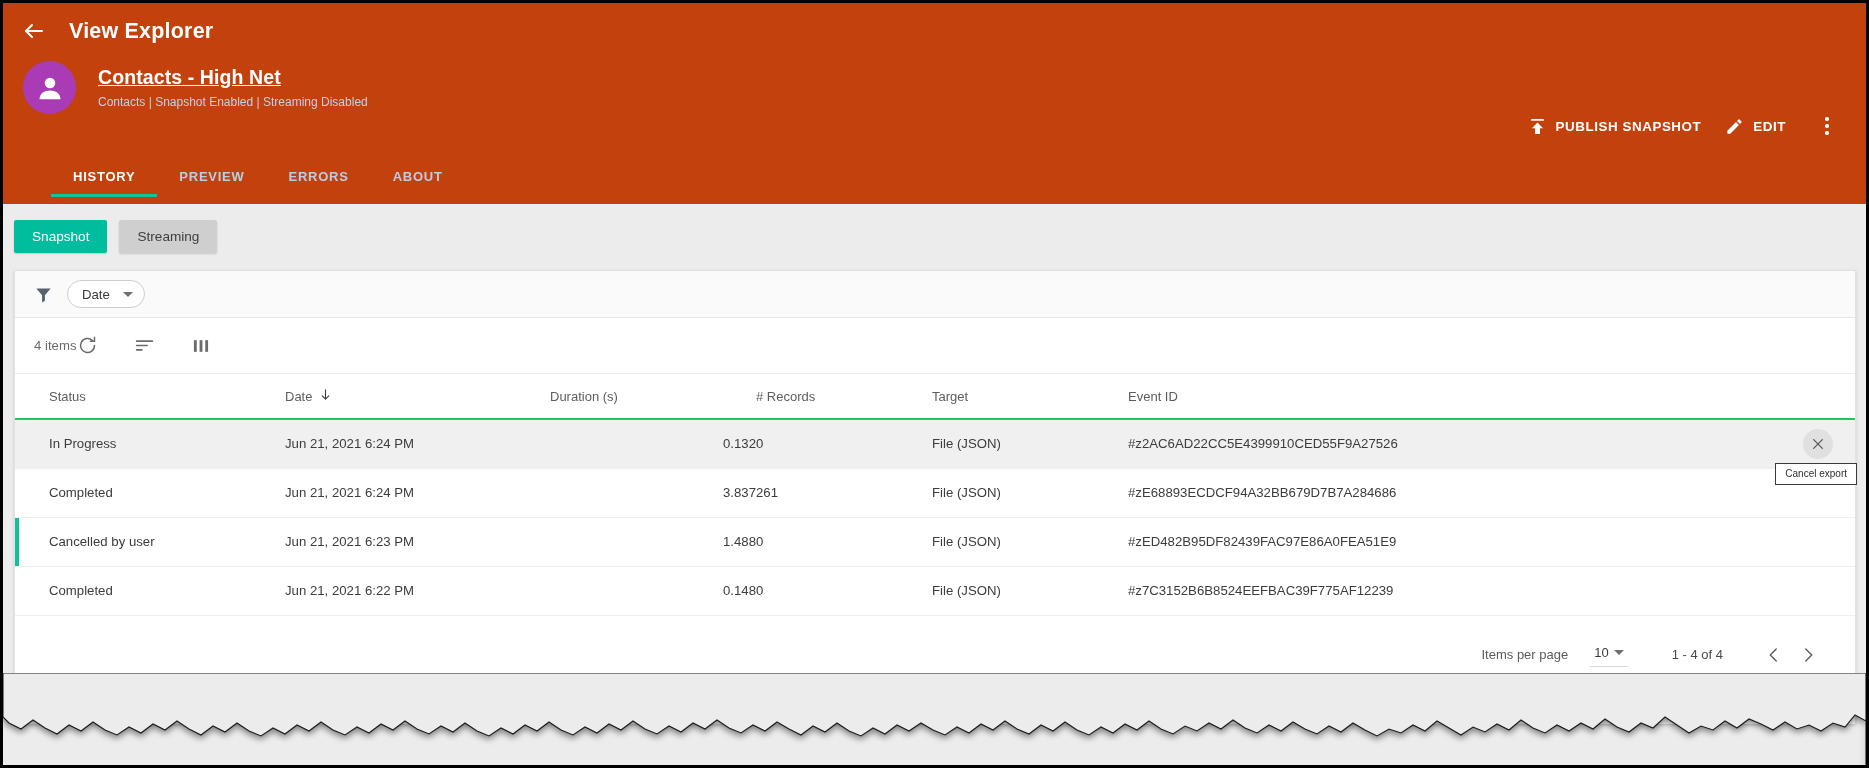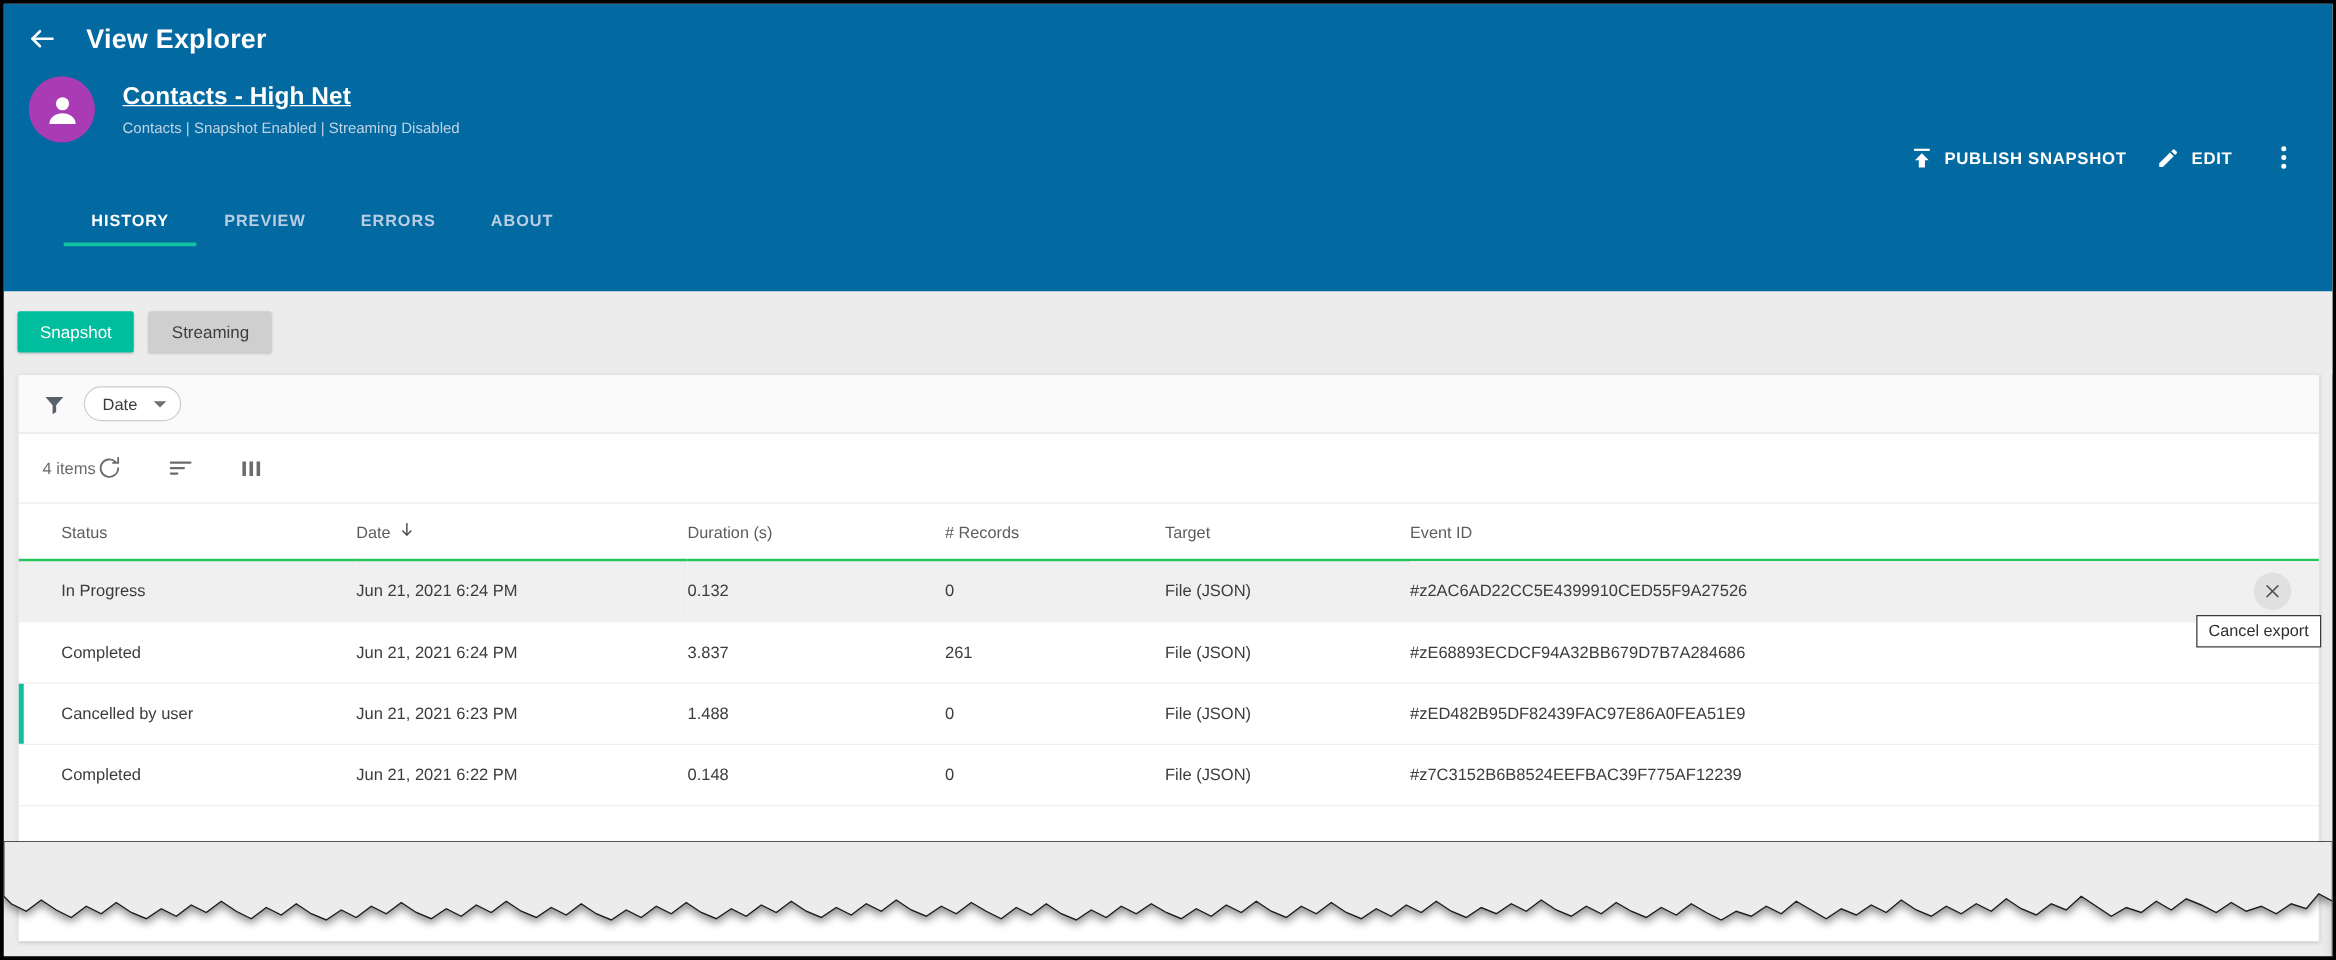--- a/index.html
+++ b/index.html
@@ -18,22 +18,22 @@
     width: 1869px;
     height: 768px;
     background: #ececec;
     border: 3px solid #000000;
     overflow: hidden;
   }
 
   
   .app-header {
     position: relative;
-    height: 230px;
-    background: #0369a1;
+    height: 201px;
+    background: #c2410c;
     padding: 0;
   }
 
   .titlebar {
     display: flex;
     align-items: center;
     height: 56px;
     padding-left: 14px;
   }
   .back-arrow {
@@ -248,21 +248,21 @@
   tbody tr.accented td:first-child { position: relative; }
   tbody tr.accented td:first-child::before {
     content: "";
     position: absolute;
     left: 0; top: 0; bottom: 0;
     width: 4px;
     background: #0FC09B;
   }
   .col-status { width: 270px; padding-left: 34px !important; }
   .col-date { width: 265px; }
-  .col-dur { width: 206px; }
+  .col-dur { width: 206px; text-align: right; }
   .col-rec { width: 176px; }
   .col-target { width: 196px; }
   .col-event { width: auto; }
   thead th.col-status { padding-left: 34px; }
 
   .row-last-cell { position: relative; }
 
   
   .cancel-wrap {
     position: absolute;
@@ -277,21 +277,21 @@
     display: flex; align-items: center; justify-content: center;
     cursor: pointer;
   }
   .tooltip {
     position: absolute;
     top: 34px;
     right: -24px;
     background: #ffffff;
     border: 1px solid #3a3a3a;
     color: #2e2e2e;
-    font-size: 13px;
+    font-size: 10px;
     padding: 4px 9px 5px 9px;
     white-space: nowrap;
   }
 
   
   .pagination {
     display: flex;
     align-items: center;
     justify-content: flex-end;
     gap: 0;

